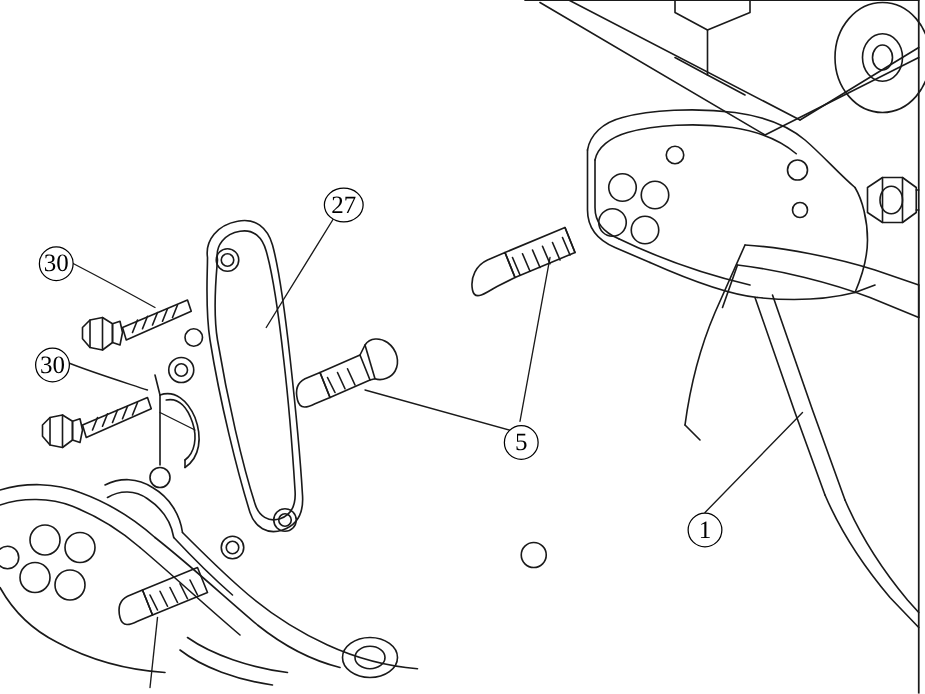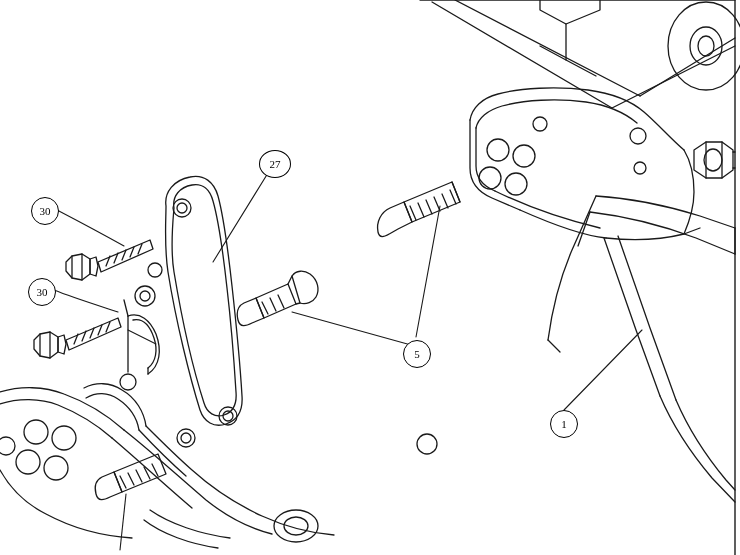--- a/index.html
+++ b/index.html
@@ -1,21 +1,21 @@
 <!DOCTYPE html>
 <html><head>
 <meta charset="utf-8">
 <style>
   html,body{margin:0;padding:0;background:#ffffff;}
   body{font-family:"Liberation Serif", serif;}
   #stage{position:relative;width:740px;height:555px;background:#ffffff;overflow:hidden;}
   #stage svg{position:absolute;left:0;top:0;}
   .callout{position:absolute;width:26px;height:26px;border:1.6px solid #000;border-radius:50%;
            display:flex;align-items:center;justify-content:center;background:#fff;
-           font-family:"Liberation Serif", serif;font-size:11px;color:#000;line-height:1;}
+           font-family:"Liberation Serif", serif;font-size:20px;color:#000;line-height:1;}
   .callout.wide{width:30px;height:26px;border-radius:50%;}
 </style>
 </head>
 <body>
 
 <div id="stage">
 
   <svg width="740" height="555" viewBox="0 0 740 555">
     <g fill="none" stroke="#1a1a1a" stroke-width="1.3" stroke-linejoin="round" stroke-linecap="round">
 

